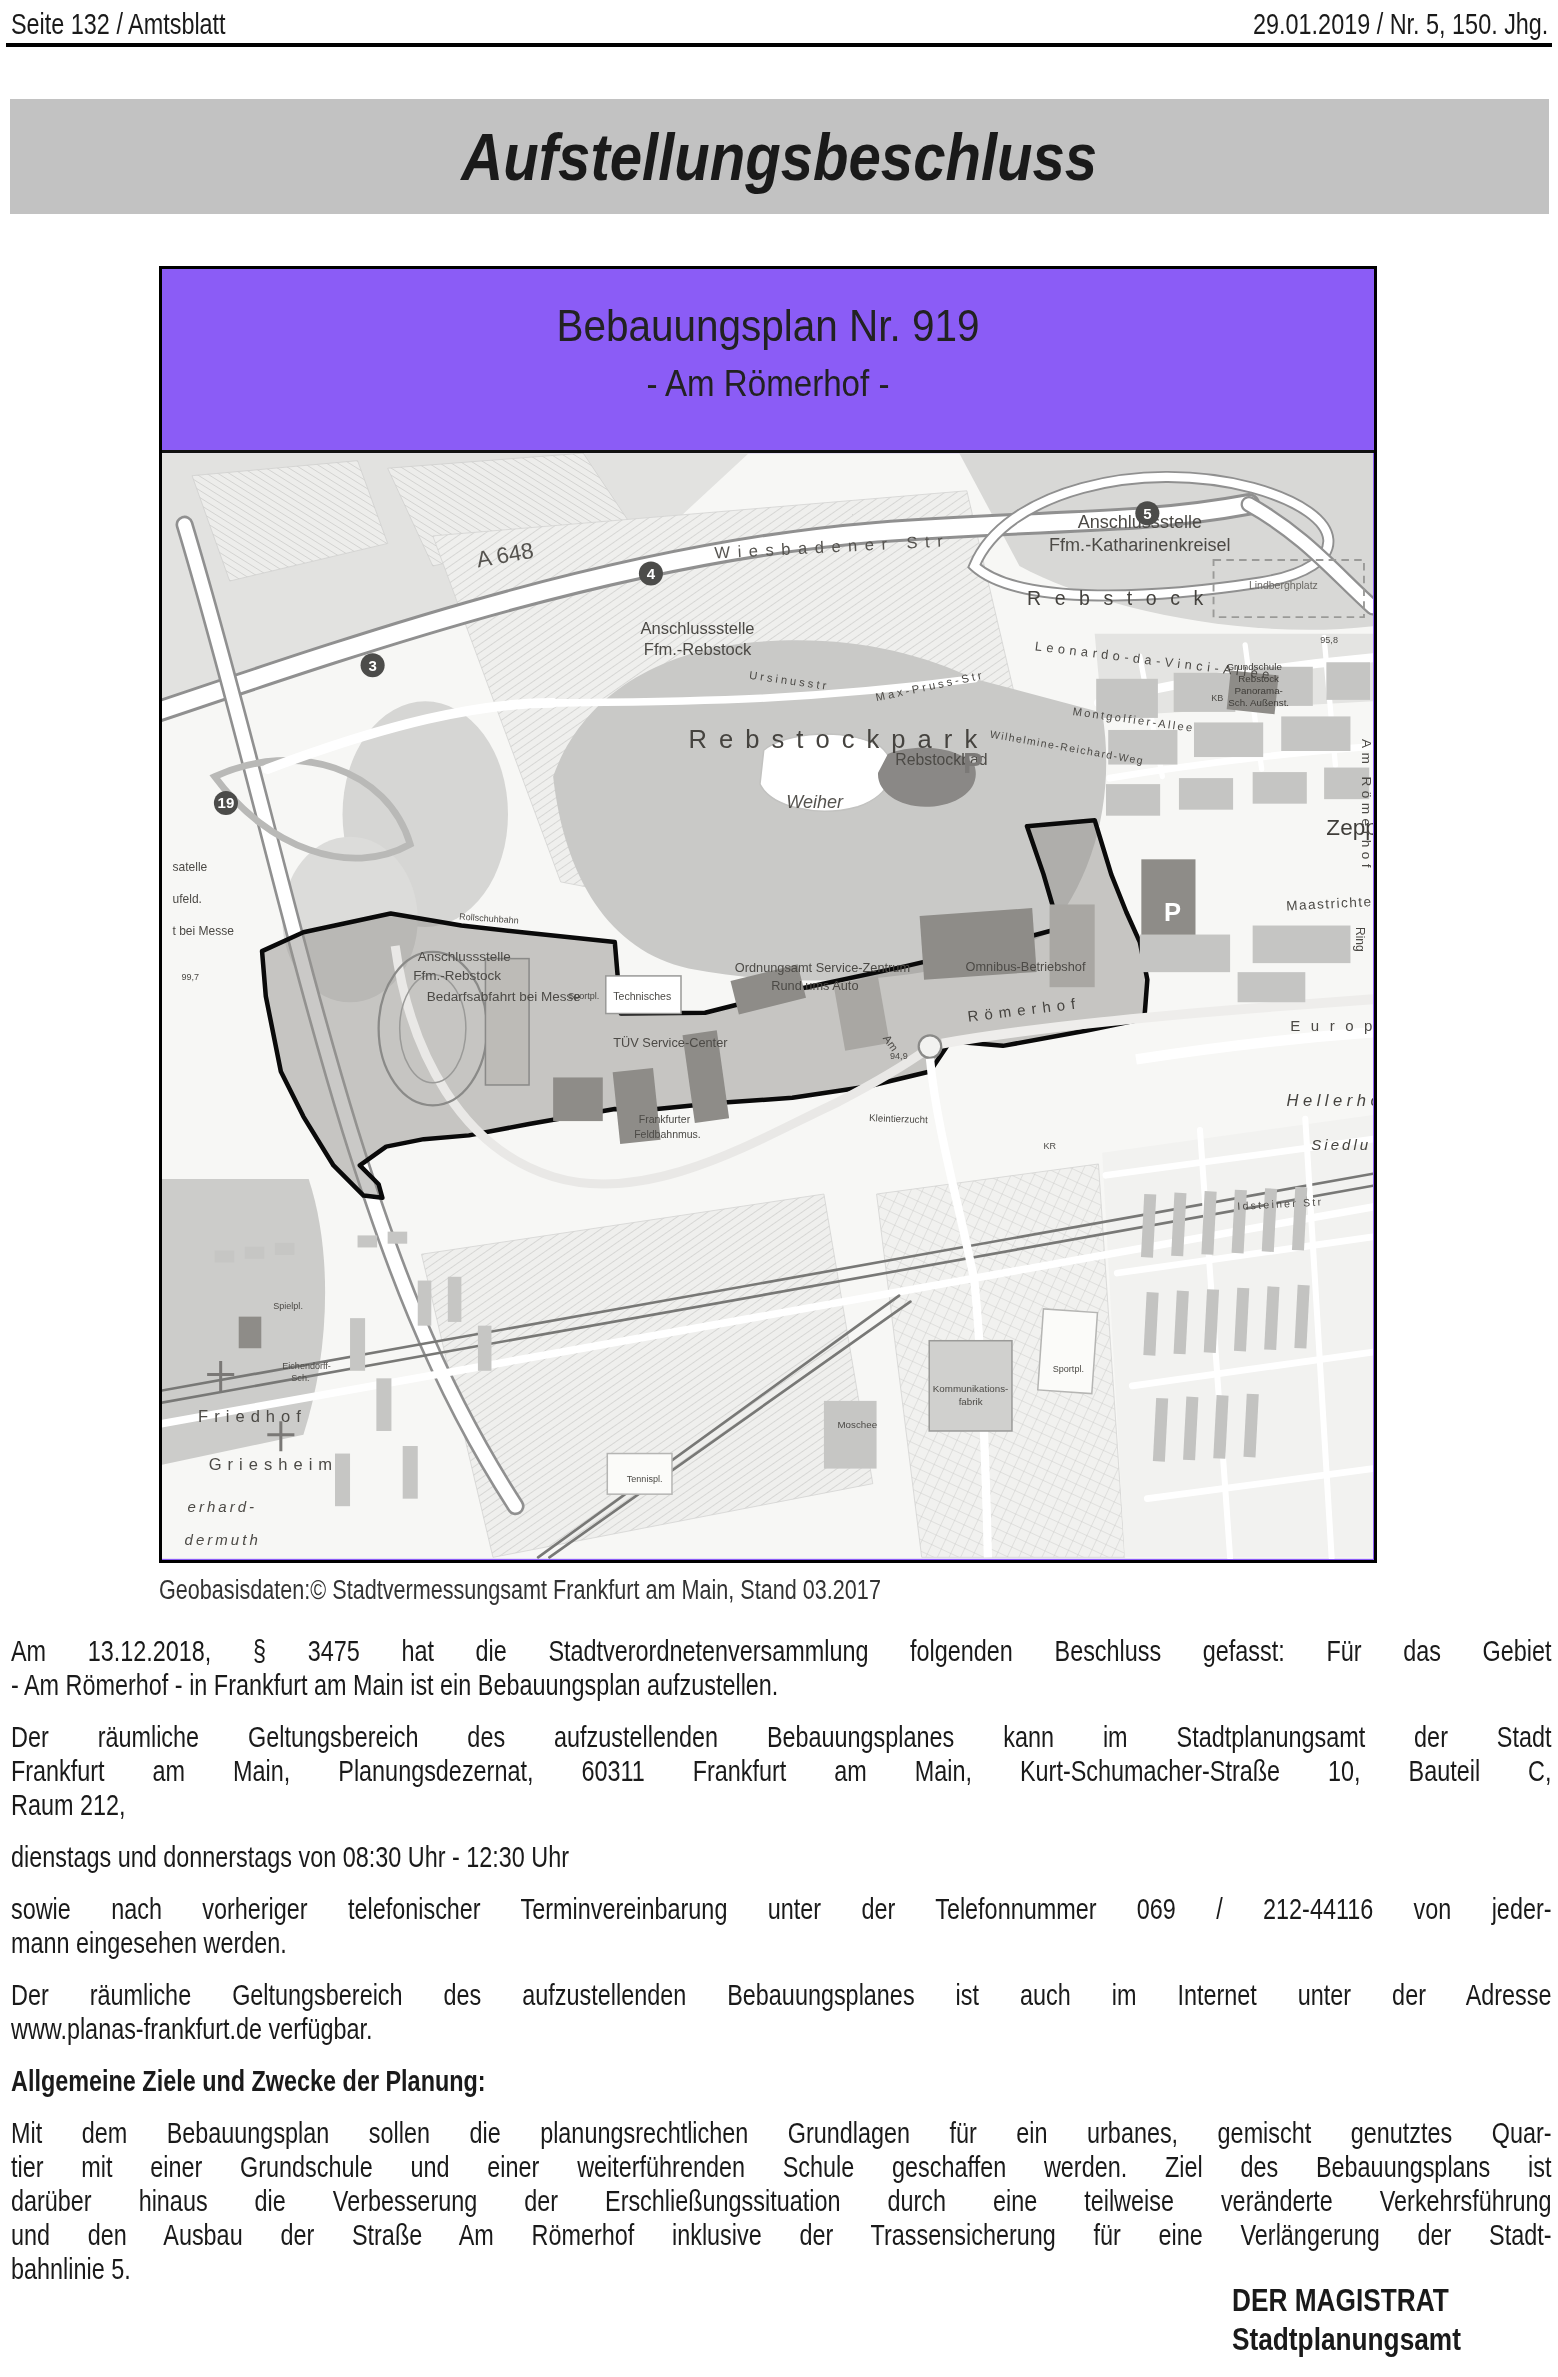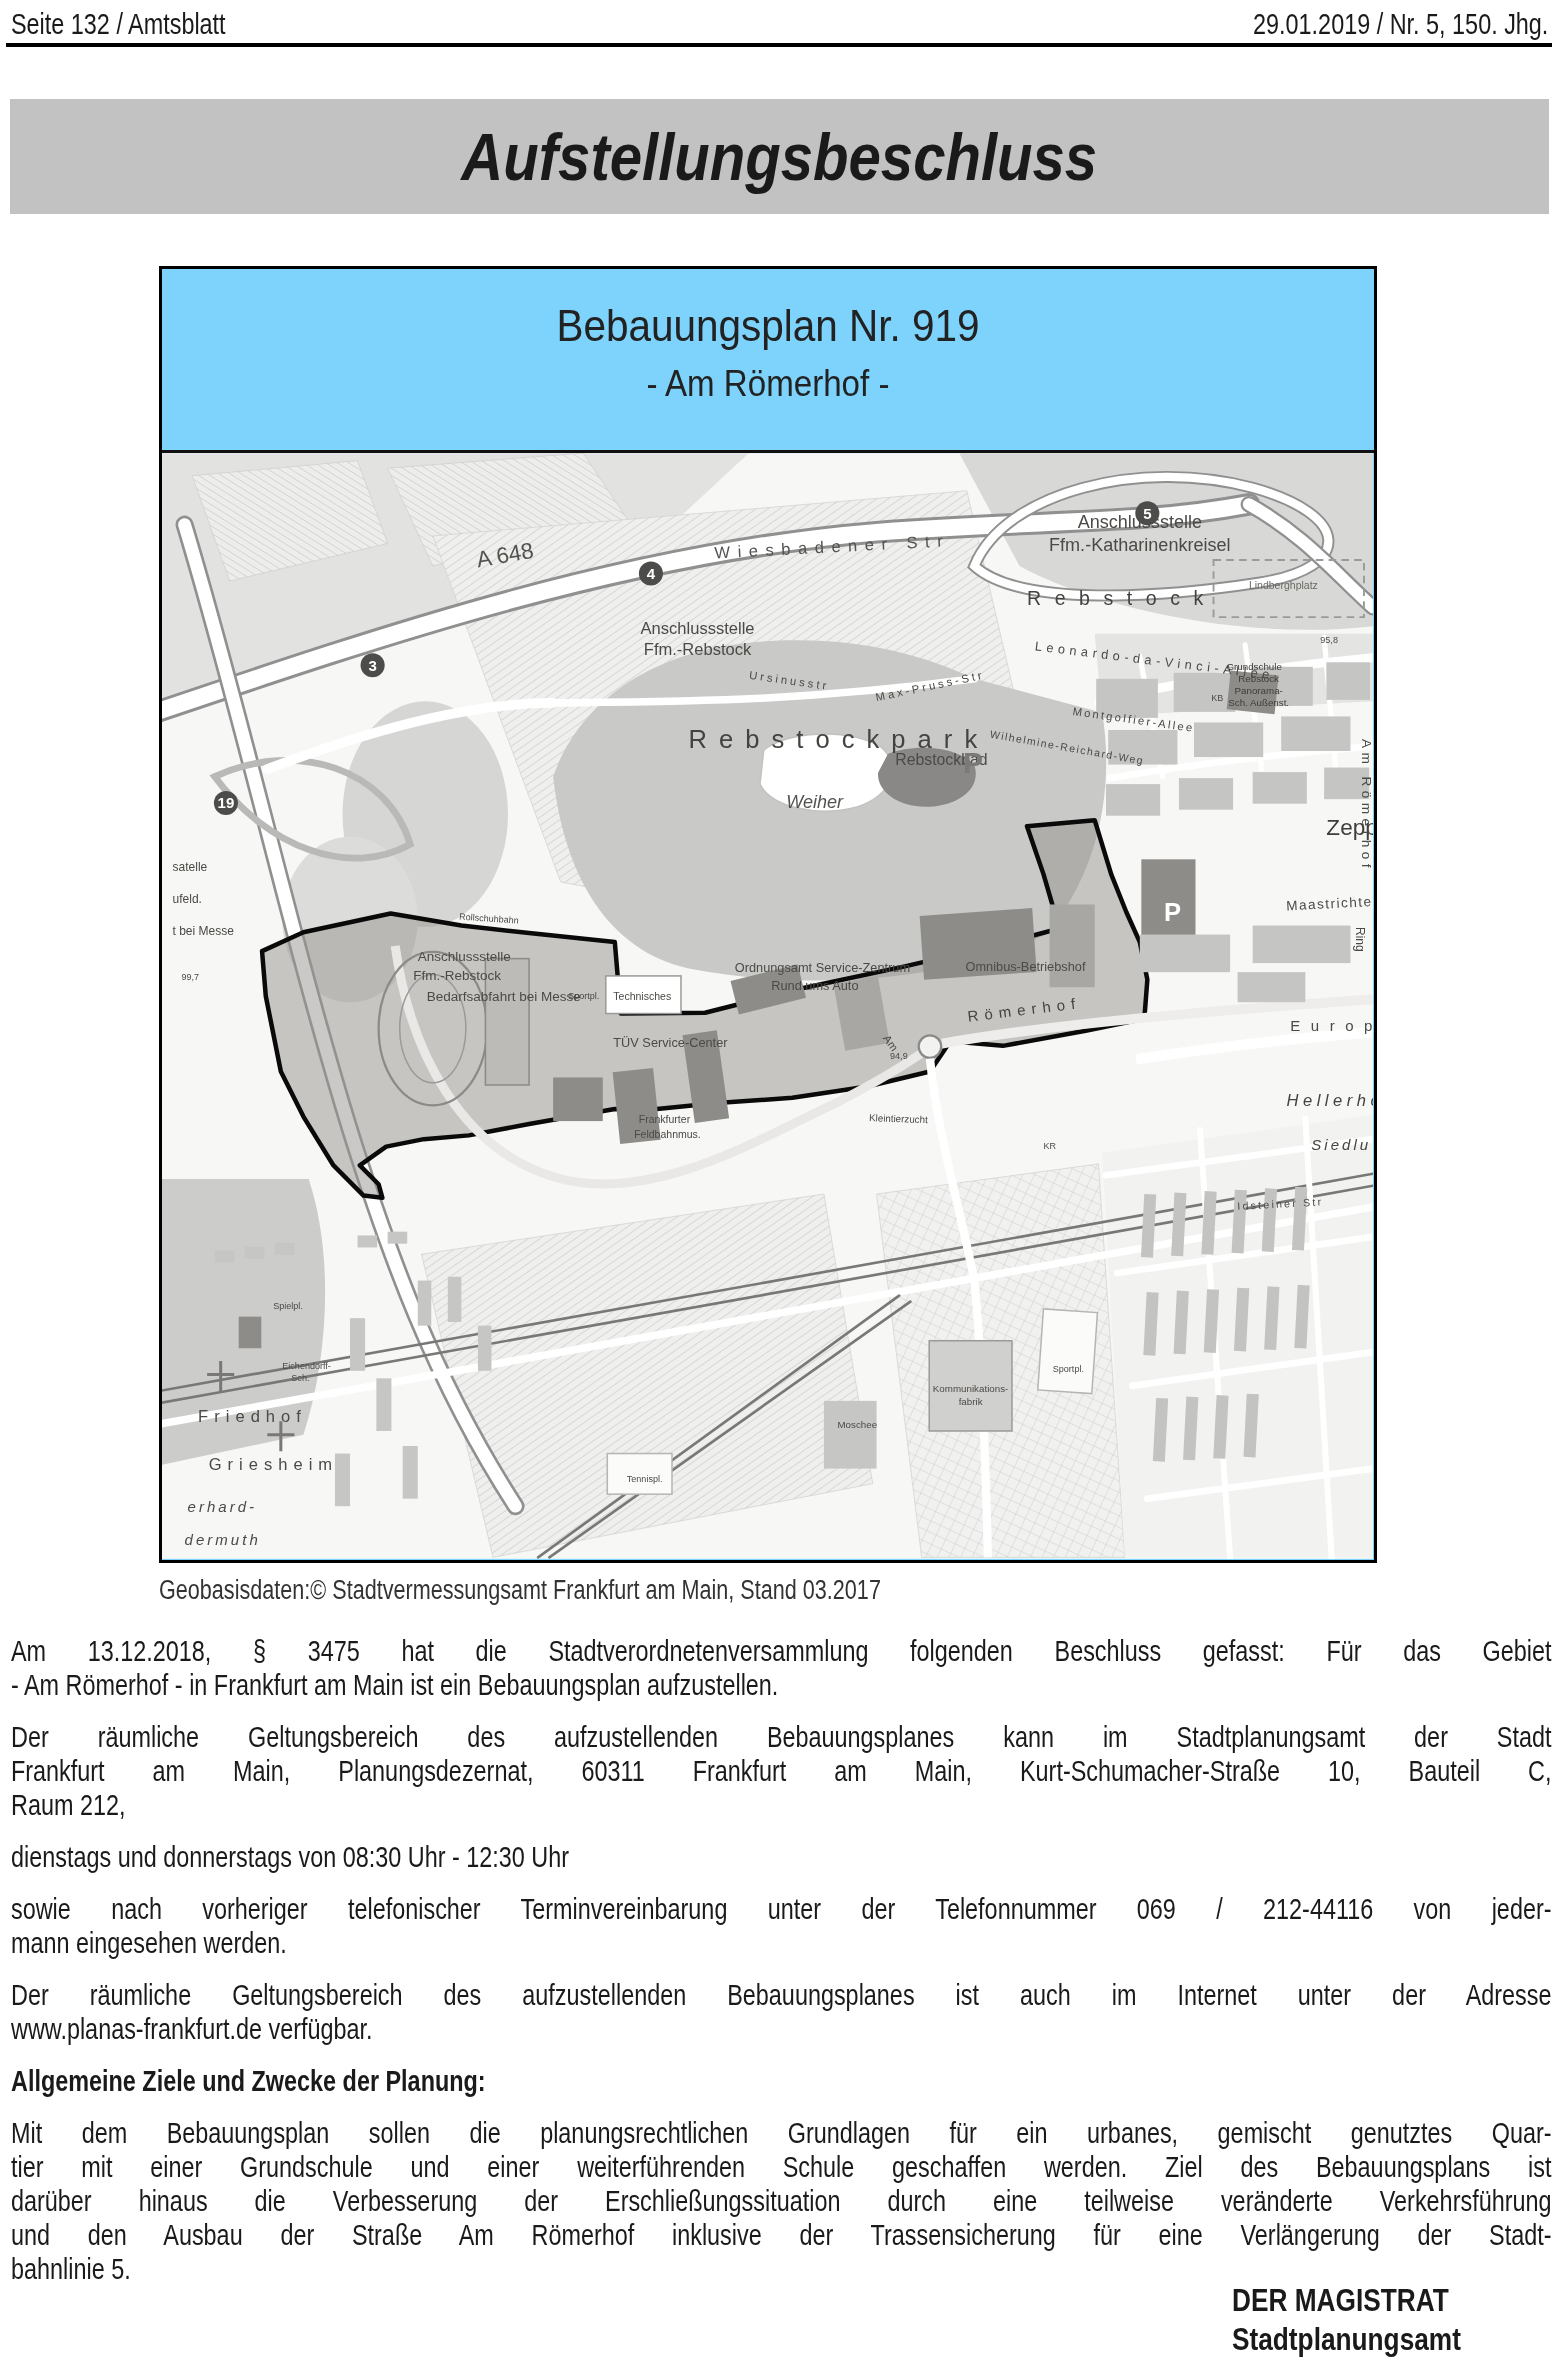--- a/index.html
+++ b/index.html
@@ -10,21 +10,21 @@
               transform-origin:0 0;display:flex;justify-content:space-between;
               font-size:30px;line-height:35px;}
   .rule{position:absolute;left:6px;top:43px;width:1546px;height:3.8px;background:#000;}
   
   .banner{position:absolute;left:9.8px;top:99px;width:1539px;height:115px;display:flex;
           align-items:center;justify-content:center;font-style:italic;}
   .banner-title{font-size:66px;font-weight:bold;letter-spacing:0px;transform:scaleX(0.88);
                 white-space:nowrap;}
   
   .figure{position:absolute;left:159px;top:266px;width:1218px;height:1297px;
-          border:3.8px solid #000;box-sizing:border-box;background:#7dd3fc;}
+          border:3.8px solid #000;box-sizing:border-box;background:#8b5cf6;}
   .fig-title{height:181px;border-bottom:3px solid #111;text-align:center;}
   .fig-t1{padding-top:32px;font-size:44px;transform:scaleX(0.92);color:#222;}
   .fig-t2{padding-top:12px;font-size:36px;transform:scaleX(0.92);color:#222;}
   .map-wrap{width:1211px;height:1106px;overflow:hidden;}
   .caption{position:absolute;left:159px;top:1575px;font-size:27px;color:#333;
            transform:scaleX(0.80);transform-origin:0 0;white-space:nowrap;}
   
   .body-text{position:absolute;left:10.5px;top:1634px;width:1975px;transform:scaleX(0.78);
              transform-origin:0 0;font-size:30px;letter-spacing:0;}
   .body-text .para{margin:0 0 18px 0;}

